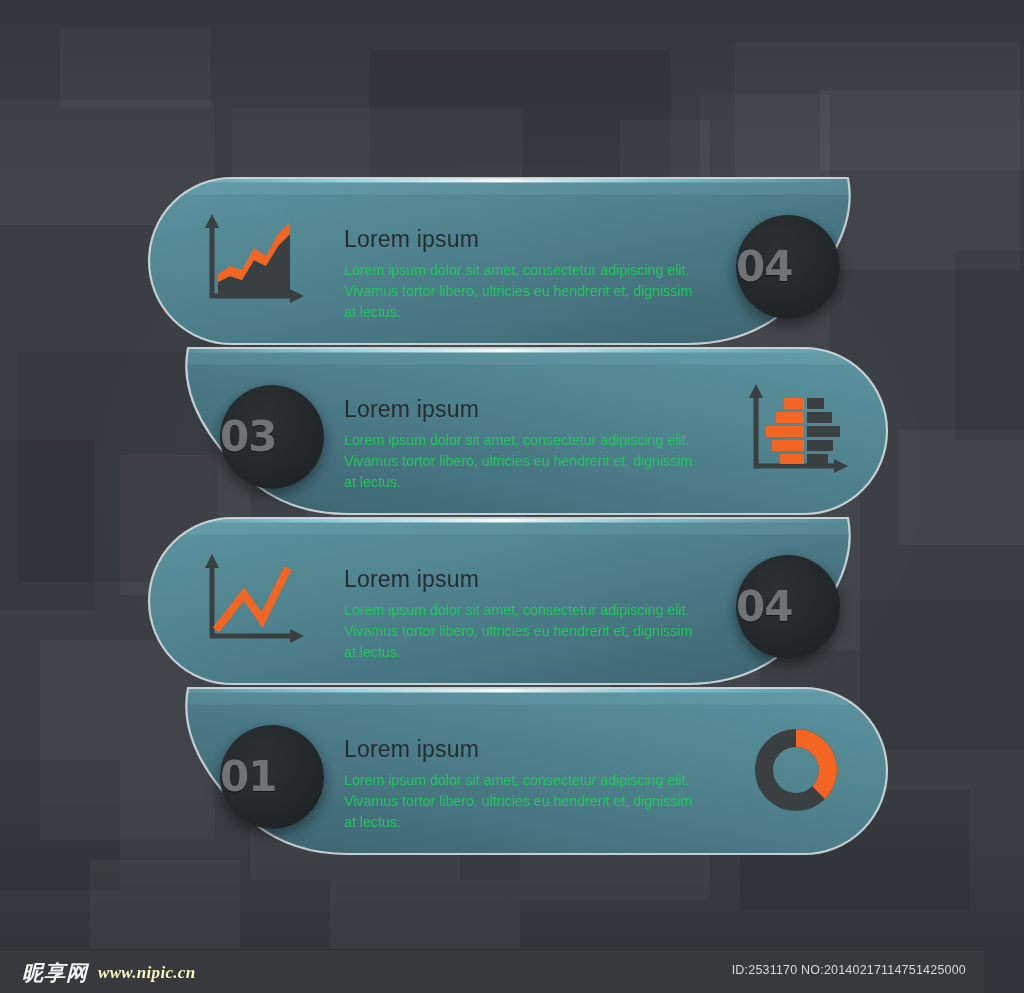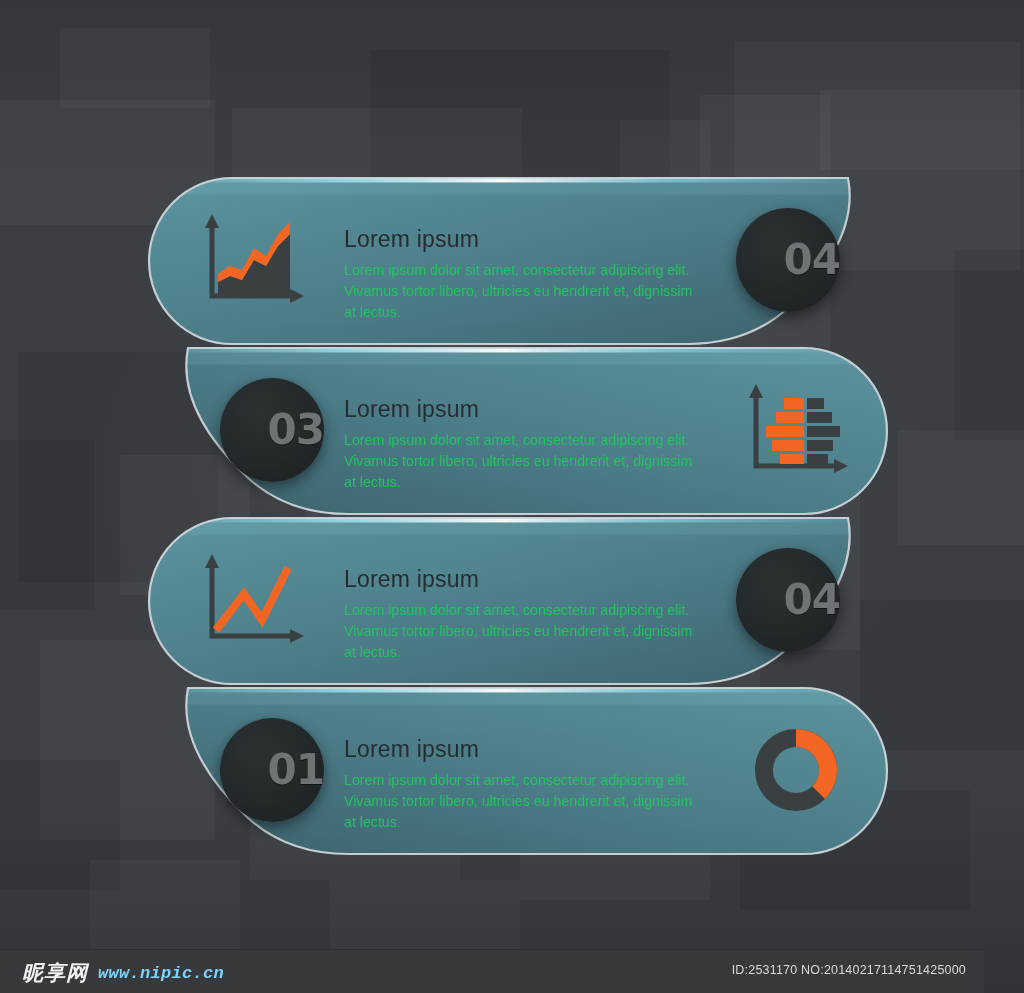--- a/index.html
+++ b/index.html
@@ -63,22 +63,22 @@
   
   .badge {
     position: absolute;
     width: 104px;
     height: 104px;
     border-radius: 50%;
     background: radial-gradient(circle at 38% 32%, #2c3134 0%, #23282b 55%, #1b1f21 100%);
     box-shadow: 0 5px 14px rgba(0,0,0,0.45);
     display: flex;
     align-items: center;
-    justify-content: flex-end;
-    top: 30px;
+    justify-content: flex-start;
+    top: 37px;
   }
   .badge-num {
     font-family: "DejaVu Sans", sans-serif;
     font-weight: bold;
     font-size: 42px;
     letter-spacing: -1px;
     color: #6f7376;
     line-height: 1;
     text-shadow: 0 1px 0 rgba(0,0,0,0.5);
   }
@@ -132,25 +132,25 @@
   }
   #wm-cn {
     font-family: "DejaVu Sans", sans-serif;
     font-weight: bold;
     font-size: 21px;
     color: #f2f2f2;
     letter-spacing: 1px;
     font-style: italic;
   }
   #wm-url {
-    font-family: Liberation Mono, monospace;
+    font-family: Liberation Serif, serif;
     font-style: italic;
     font-weight: bold;
     font-size: 17px;
-    color: #7dd3fc;
+    color: #fef9c3;
     letter-spacing: 0.3px;
   }
   #wm-id {
     position: absolute;
     right: 18px;
     top: 13px;
     font-size: 12.5px;
     color: #d7d9da;
     letter-spacing: 0.2px;
     font-family: "Liberation Sans", sans-serif;

